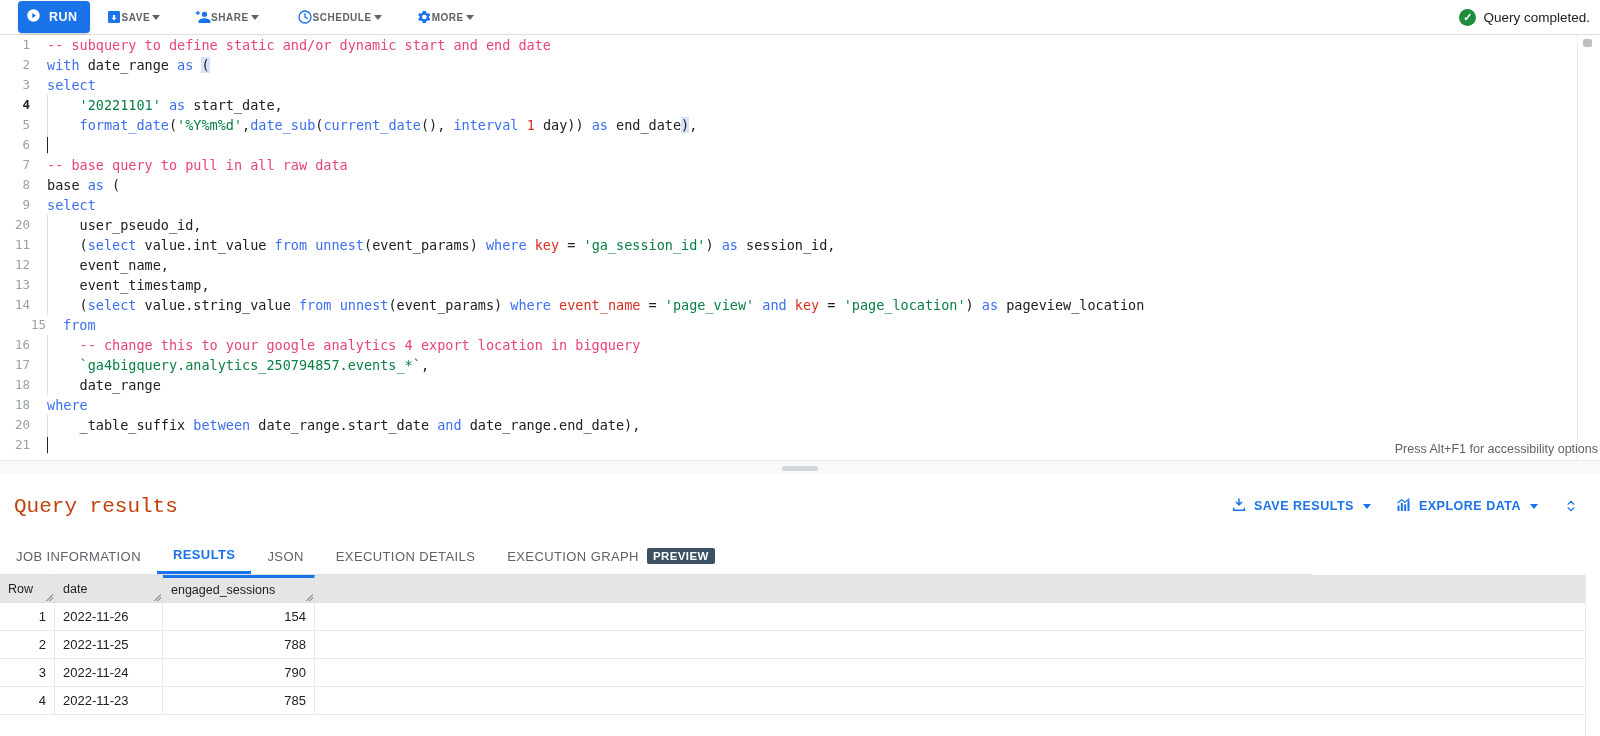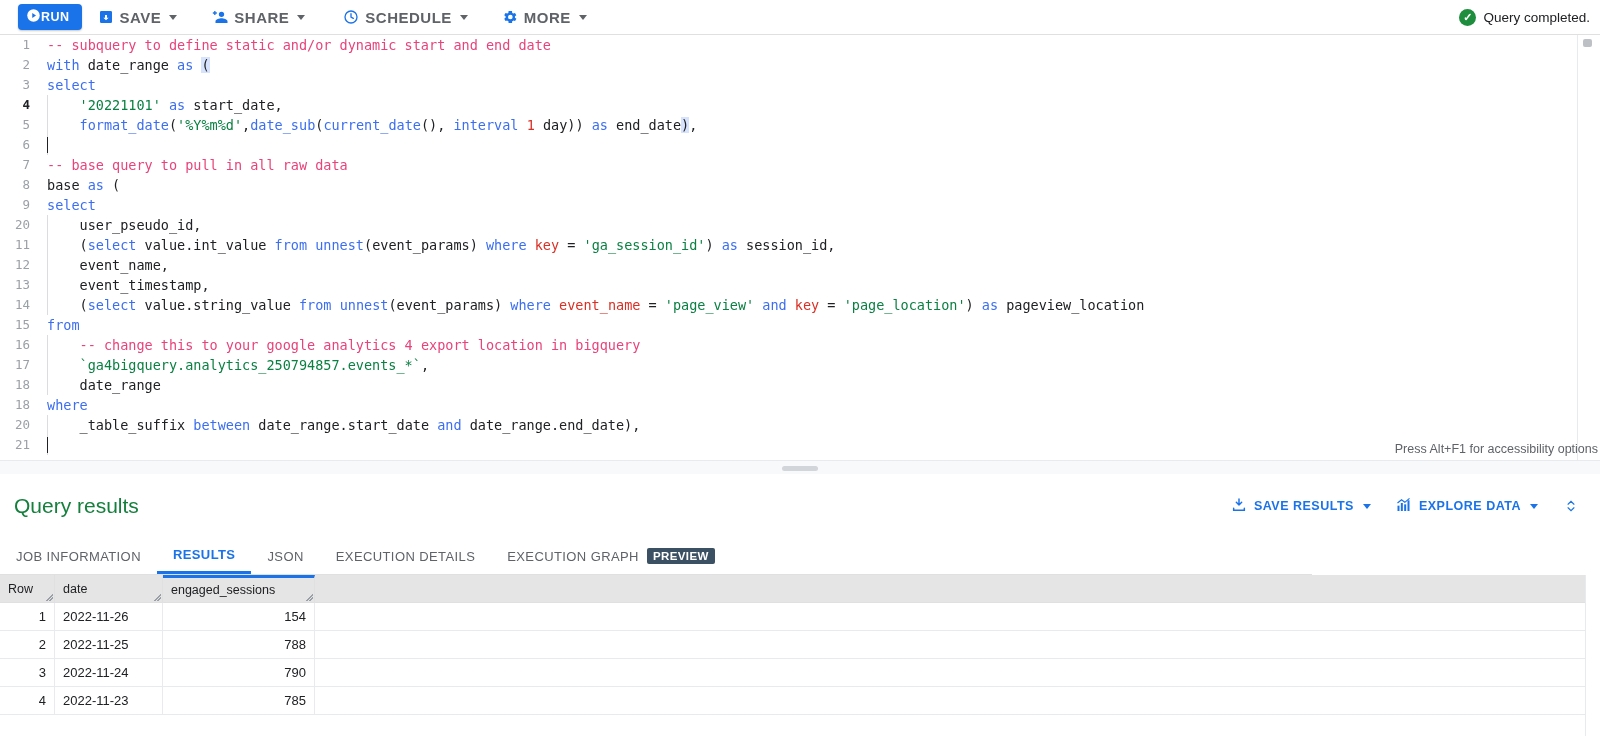--- a/index.html
+++ b/index.html
@@ -10,28 +10,28 @@
   }
   .app{position:relative;width:1600px;height:736px;}
 
   
   .toolbar{
     position:absolute;left:0;top:0;width:1600px;height:35px;
     background:#fff;border-bottom:1px solid #e0e0e0;
     display:flex;align-items:center;box-sizing:border-box;
   }
   .run-btn{
-    margin-left:18px;height:26px;padding:0 12px 0 8px;border-radius:4px;
-    background:#1a73e8;color:#fff;border:none;display:flex;align-items:center;gap:0;
+    margin-left:18px;height:32px;padding:0 12px 0 8px;border-radius:4px;
+    background:#1a73e8;color:#fff;border:none;display:flex;align-items:center;gap:8px;
     font-size:12.5px;font-weight:600;letter-spacing:.5px;cursor:pointer;
     box-shadow:0 1px 2px rgba(60,64,67,.3);
   }
   .tb-item{
-    display:flex;align-items:center;gap:6px;height:35px;padding:0 10px;
-    color:#5f6368;font-size:15px;font-weight:600;letter-spacing:.5px;cursor:pointer;
+    display:flex;align-items:center;height:35px;padding:0 10px;
+    color:#5f6368;font-size:10px;font-weight:600;letter-spacing:.5px;cursor:pointer;
   }
   .tb-item .lbl{color:#5f6368;}
   .tb-ico{color:#1a73e8;display:flex;align-items:center;}
   .caret{
     width:0;height:0;border-left:4px solid transparent;border-right:4px solid transparent;
     border-top:5px solid #5f6368;margin-left:2px;
   }
   .tb-sp1{width:6px;}
   .tb-sp2{width:14px;}
   .tb-sp3{width:18px;}
@@ -90,21 +90,21 @@
     background:#f8f9fa;border-top:1px solid #e8eaed;border-bottom:1px solid #e0e0e0;
     display:flex;align-items:center;justify-content:center;cursor:row-resize;
   }
   .grip{width:36px;height:5px;border-radius:3px;background:#d2d5d9;}
 
   
   .res-head{
     position:absolute;left:0;top:474px;width:1600px;height:64px;
     display:flex;align-items:center;box-sizing:border-box;background:#fff;
   }
-  .res-title{margin-left:14px;font-size:21px;color:#15803d;}
+  .res-title{margin-left:14px;font-size:21px;color:#c2410c;font-family:Liberation Mono, monospace;}
   .res-actions{margin-left:auto;display:flex;align-items:center;gap:0;margin-right:14px;text-align:center;}
   .res-btn{
     display:flex;align-items:center;gap:7px;color:#1a73e8;
     font-size:12.5px;font-weight:600;letter-spacing:.5px;padding:0 12px;height:34px;cursor:pointer;
   }
   .caret-b{
     width:0;height:0;border-left:4px solid transparent;border-right:4px solid transparent;
     border-top:5px solid #1a73e8;margin-left:2px;
   }
   .expander{padding:0 8px 0 14px;color:#1a73e8;display:flex;align-items:center;cursor:pointer;}
@@ -233,21 +233,21 @@
         <div class="line" style="top: 80px; position: absolute; left: 0px; right: 0px;"><span class="ln">5</span><span class="guide"></span><span class="code"><span class="p">    </span><span class="k">format_date</span><span class="p">(</span><span class="s">'%Y%m%d'</span><span class="p">,</span><span class="k">date_sub</span><span class="p">(</span><span class="k">current_date</span><span class="p">(), </span><span class="k">interval </span><span class="n">1</span><span class="p"> day)) </span><span class="k">as</span><span class="p"> end_date</span><span class="p bk">)</span><span class="p">,</span></span></div>
         <div class="line" style="top: 100px; position: absolute; left: 0px; right: 0px;"><span class="ln">6</span><span class="guide"></span><span class="code"></span><span class="caret-line"></span></div>
         <div class="line" style="top: 120px; position: absolute; left: 0px; right: 0px;"><span class="ln">7</span><span class="code"><span class="c">-- base query to pull in all raw data</span></span></div>
         <div class="line" style="top: 140px; position: absolute; left: 0px; right: 0px;"><span class="ln">8</span><span class="code"><span class="p">base </span><span class="k">as</span><span class="p"> (</span></span></div>
         <div class="line" style="top: 160px; position: absolute; left: 0px; right: 0px;"><span class="ln">9</span><span class="code"><span class="k">select</span></span></div>
         <div class="line" style="top: 180px; position: absolute; left: 0px; right: 0px;"><span class="ln">20</span><span class="guide"></span><span class="code"><span class="p">    user_pseudo_id,</span></span></div>
         <div class="line" style="top: 200px; position: absolute; left: 0px; right: 0px;"><span class="ln">11</span><span class="guide"></span><span class="code"><span class="p">    (</span><span class="k">select</span><span class="p"> value.int_value </span><span class="k">from </span><span class="k">unnest</span><span class="p">(event_params) </span><span class="k">where </span><span class="n">key</span><span class="p"> = </span><span class="s">'ga_session_id'</span><span class="p">) </span><span class="k">as</span><span class="p"> session_id,</span></span></div>
         <div class="line" style="top: 220px; position: absolute; left: 0px; right: 0px;"><span class="ln">12</span><span class="guide"></span><span class="code"><span class="p">    event_name,</span></span></div>
         <div class="line" style="top: 240px; position: absolute; left: 0px; right: 0px;"><span class="ln">13</span><span class="guide"></span><span class="code"><span class="p">    event_timestamp,</span></span></div>
         <div class="line" style="top: 260px; position: absolute; left: 0px; right: 0px;"><span class="ln">14</span><span class="guide"></span><span class="code"><span class="p">    (</span><span class="k">select</span><span class="p"> value.string_value </span><span class="k">from </span><span class="k">unnest</span><span class="p">(event_params) </span><span class="k">where </span><span class="n">event_name</span><span class="p"> = </span><span class="s">'page_view'</span><span class="p"> </span><span class="k">and </span><span class="n">key</span><span class="p"> = </span><span class="s">'page_location'</span><span class="p">) </span><span class="k">as</span><span class="p"> pageview_location</span></span></div>
-        <div class="line" style="top: 280px; position: absolute; left: 0px; right: 0px;"><span class="ln">15</span><span class="code"><span class="k">from</span></span></div>
+        <div class="line" style="top: 280px; position: absolute; left: 16px; right: 0px;"><span class="ln">15</span><span class="code"><span class="k">from</span></span></div>
         <div class="line" style="top: 300px; position: absolute; left: 0px; right: 0px;"><span class="ln">16</span><span class="guide"></span><span class="code"><span class="p">    </span><span class="c">-- change this to your google analytics 4 export location in bigquery</span></span></div>
         <div class="line" style="top: 320px; position: absolute; left: 0px; right: 0px;"><span class="ln">17</span><span class="guide"></span><span class="code"><span class="p">    </span><span class="s">`ga4bigquery.analytics_250794857.events_*`</span><span class="p">,</span></span></div>
         <div class="line" style="top: 340px; position: absolute; left: 0px; right: 0px;"><span class="ln">18</span><span class="guide"></span><span class="code"><span class="p">    date_range</span></span></div>
         <div class="line" style="top: 360px; position: absolute; left: 0px; right: 0px;"><span class="ln">18</span><span class="code"><span class="k">where</span></span></div>
         <div class="line" style="top: 380px; position: absolute; left: 0px; right: 0px;"><span class="ln">20</span><span class="guide"></span><span class="code"><span class="p">    _table_suffix </span><span class="k">between</span><span class="p"> date_range.start_date </span><span class="k">and</span><span class="p"> date_range.end_date),</span></span></div>
         <div class="line" style="top: 400px; position: absolute; left: 0px; right: 0px;"><span class="ln">21</span><span class="guide"></span><span class="code"></span><span class="caret-line"></span></div>
       </div>
     <div class="ed-scroll"></div>
     <div class="ed-vbar"></div>
     <div class="a11y">Press Alt+F1 for accessibility options</div>

